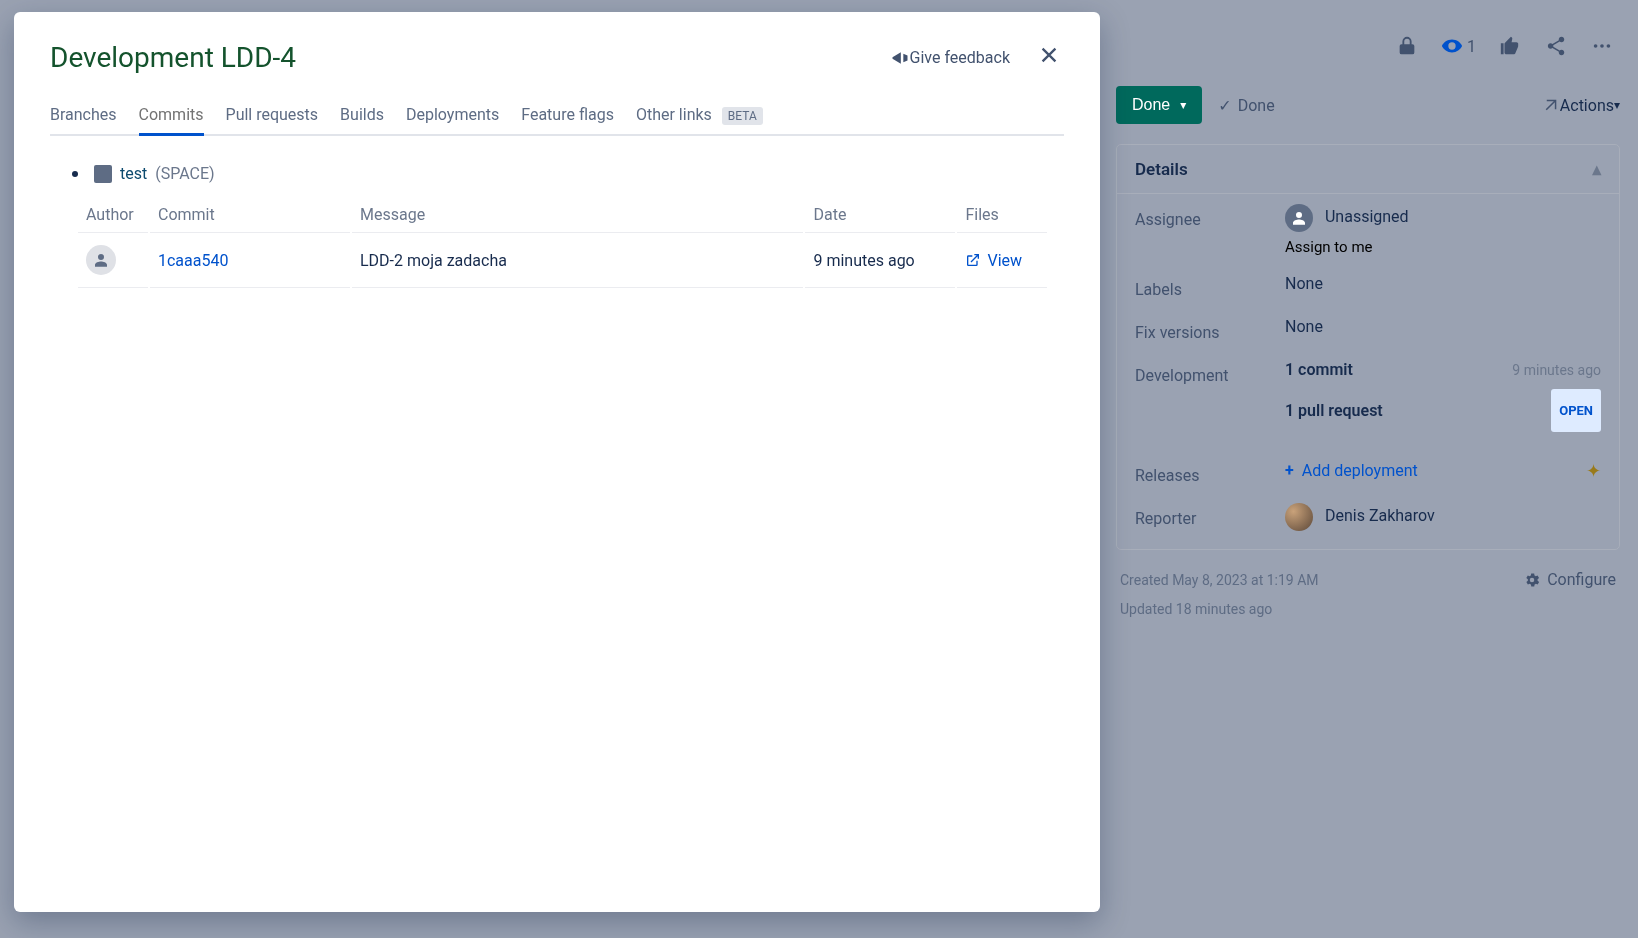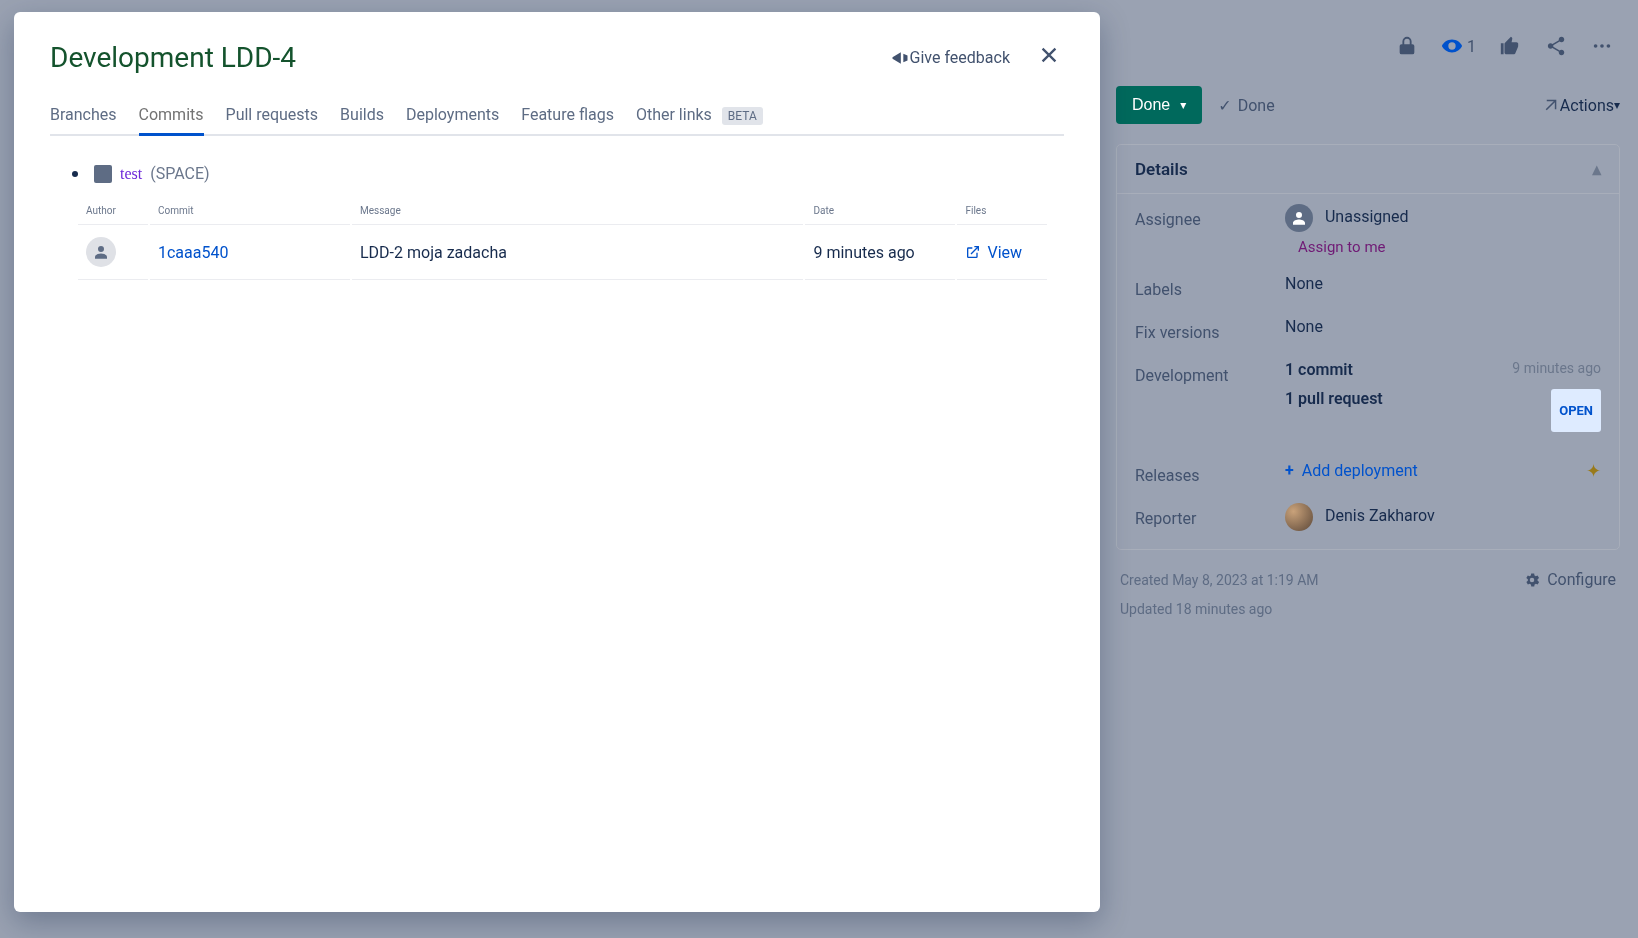--- a/index.html
+++ b/index.html
@@ -93,23 +93,23 @@
   display: inline-flex; align-items: center; justify-content: center;
   vertical-align: middle;
   margin-right: 8px;
   overflow: hidden;
 }
 .avatar-circle svg { width: 18px; height: 18px; fill: #fff; }
 .reporter-avatar {
   background: radial-gradient(circle at 30% 30%, #c9a27a, #5b4738);
 }
 
-.assign-link { color: #701a75; margin-top: 6px; display: block; font-size: 15px; cursor: pointer; margin-left: 13px; }
-
-.dev-block .dev-line { display: flex; align-items: flex-start; gap: 27px; margin-bottom: 10px; }
+.assign-link { color: #000000; margin-top: 6px; display: block; font-size: 15px; cursor: pointer; }
+
+.dev-block .dev-line { display: flex; align-items: center; gap: 27px; margin-bottom: 10px; }
 .dev-block .time { color: #6b778c; font-size: 14px; margin-left: auto; }
 .badge-open {
   color: #0052cc;
   background: #deebff;
   border-radius: 3px;
   padding: 14px 8px;
   font-size: 13px;
   font-weight: 700;
   margin-left: auto;
 }
@@ -188,32 +188,32 @@
   border-radius: 3px;
   margin-left: 6px;
 }
 
 .repo-line {
   display: flex; align-items: center; gap: 8px; margin: 4px 0 14px 22px;
   font-size: 16px;
 }
 .repo-line .bullet { width: 6px; height: 6px; background: #172b4d; border-radius: 50%; margin-right: 8px; }
 .repo-icon { width: 18px; height: 18px; display: inline-block; background: #5e6c84; border-radius: 2px; }
-.repo-name { color: #6d28d9; cursor: pointer; font-family: Liberation Serif, serif; }
+.repo-name { color: #0c4a6e; cursor: pointer; }
 .repo-space { color: #6b778c; }
 
 .commit-table {
   width: 96%;
   margin-left: 26px;
 }
 .commit-table th {
   text-align: left;
   color: #6b778c;
   font-weight: 400;
-  font-size: 10px;
+  font-size: 16px;
   padding: 6px 8px;
 }
 .commit-table td {
   padding: 12px 8px;
   border-top: 1px solid #ebecf0;
   border-bottom: 1px solid #ebecf0;
   font-size: 16px;
   vertical-align: middle;
 }
 .commit-link { color: #0052cc; cursor: pointer; }

